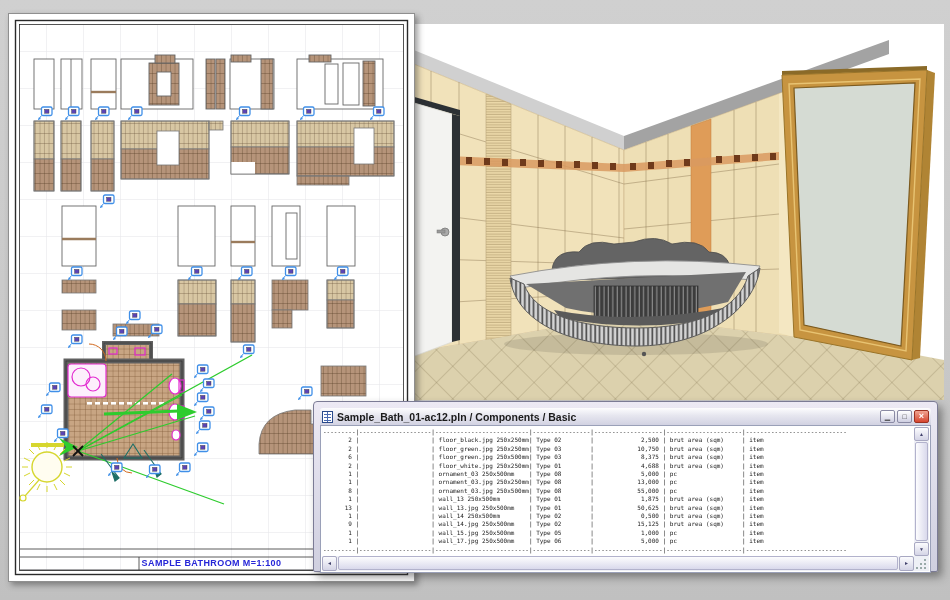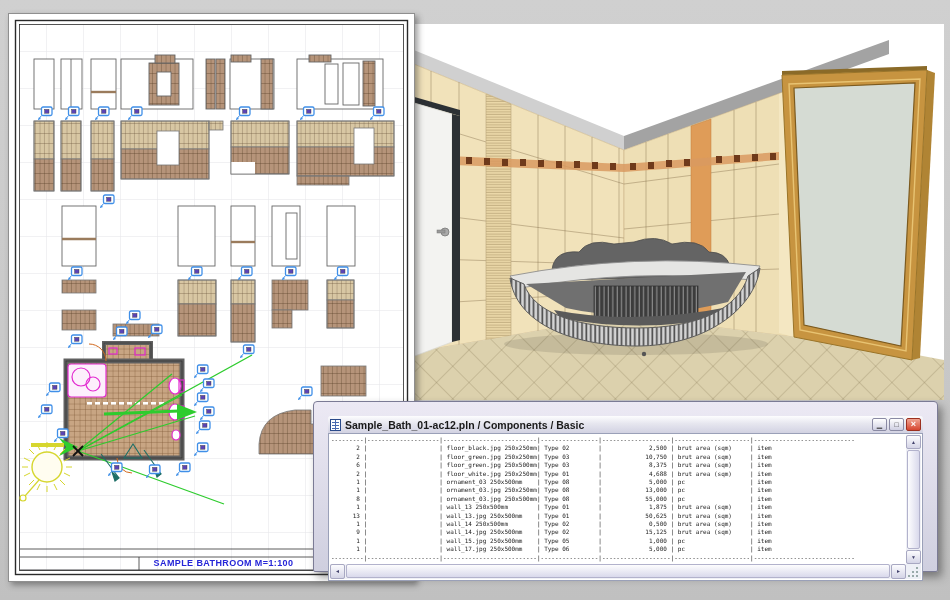--- a/index.html
+++ b/index.html
@@ -10,26 +10,26 @@
   
   .view3d{position:absolute;left:404px;top:24px;width:540px;height:376px;background:#ffffff;}
   .view3d svg{display:block;}
 
   
   .planwin{position:absolute;left:8px;top:13px;width:405px;height:567px;background:#fff;
     border:1px solid #8f8f8f;box-shadow:3px 3px 6px rgba(40,40,40,.45);}
   .planwin svg{position:absolute;left:0;top:0;}
   .sheet-title{position:absolute;left:0;top:544px;width:405px;text-align:center;
     color:#2626d8;font-weight:bold;font-size:9px;letter-spacing:.4px;
-    font-family:"Liberation Sans",sans-serif;margin-left:12px;}
+    font-family:"Liberation Sans",sans-serif;}
 
   
   .compwin{position:absolute;left:313px;top:401px;width:625px;height:171px;
     background:linear-gradient(#ece9f4,#cfcfdf);border:1px solid #7b7b95;border-radius:4px 4px 2px 2px;
-    box-shadow:4px 5px 8px rgba(50,50,50,.5);box-sizing:border-box;padding:14px;}
+    box-shadow:4px 5px 8px rgba(50,50,50,.5);box-sizing:border-box;padding:6px;}
   .titlebar{height:17px;display:flex;align-items:center;gap:4px;padding:0 2px;
     background:linear-gradient(180deg,#fdfdfe 0%,#e6e6ef 45%,#d2d2e2 100%);
     border-radius:3px 3px 0 0;}
   .ticon{width:11px;height:12px;flex:0 0 auto;background:
     linear-gradient(#fff,#fff);border:1px solid #2a4a8a;box-sizing:border-box;position:relative;}
   .ticon:before{content:"";position:absolute;left:1px;right:1px;top:2px;height:1px;background:#4a6ab0;box-shadow:0 3px 0 #4a6ab0,0 6px 0 #4a6ab0;}
   .ticon:after{content:"";position:absolute;left:4px;top:0;bottom:0;width:1px;background:#4a6ab0;}
   .ttext{flex:1 1 auto;font-size:10.5px;font-weight:bold;color:#1a1a1a;white-space:nowrap;overflow:hidden;}
   .wbtns{display:flex;gap:2px;flex:0 0 auto;}
   .wbtn{width:15px;height:13px;border-radius:2px;font-size:7px;line-height:12px;text-align:center;

